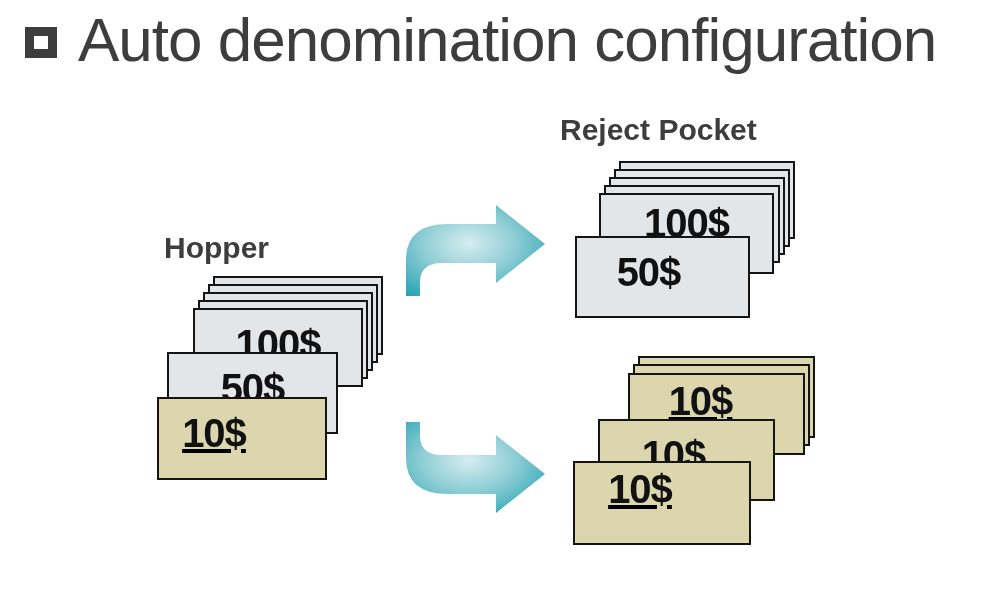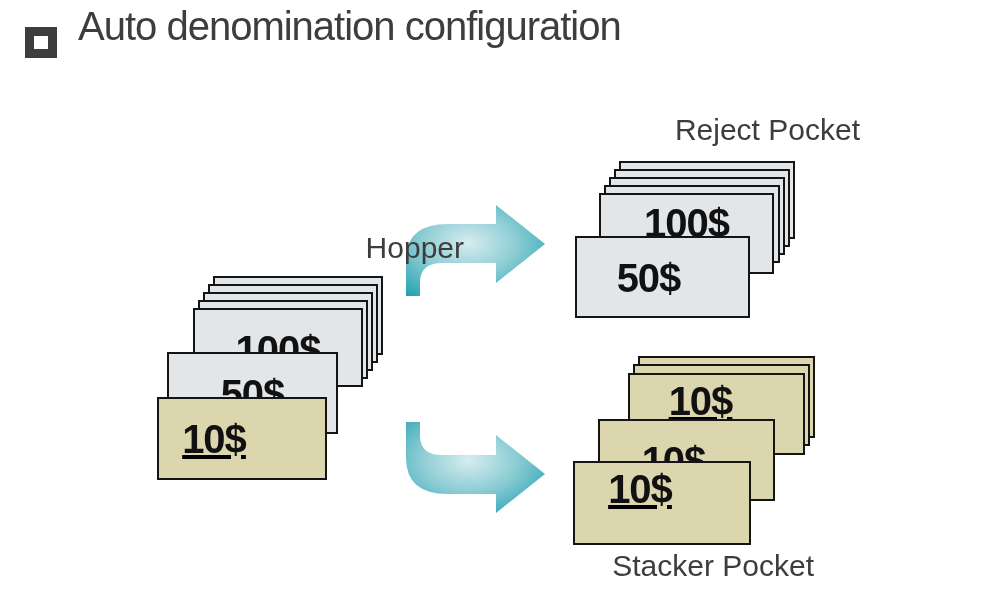--- a/index.html
+++ b/index.html
@@ -18,51 +18,51 @@
     position: absolute;
     left: 25px; top: 27px;
     width: 32px; height: 31px;
     border: 9px solid var(--title_text, #3d3d3d);
     background: #ffffff;
   }
   .slide-title {
     position: absolute;
     left: 78px; top: 4px;
     width: 900px;
-    font-size: 40px;
+    font-size: 62px;
     font-weight: 500;
     letter-spacing: -1px;
     color: var(--title_text, #3d3d3d);
     white-space: nowrap;
   }
 
   
   .section-label {
     position: absolute;
     width: 300px;
-    text-align: right;
+    text-align: left;
     font-size: 30px;
-    font-weight: 400;
+    font-weight: 700;
     color: var(--label_text, #3d3d3d);
     white-space: nowrap;
   }
   .hopper-label  { left: 164px; top: 231px; }
   .reject-label  { left: 560px; top: 113px; }
   .stacker-label { left: 514px; top: 549px; }
 
   
   .bill {
     position: absolute;
     border: 2px solid var(--bill_border, #141414);
     background: var(--bill_gray, #e3e6e8);
   }
   .bill.tan { background: var(--bill_tan, #dcd6ae); text-decoration: underline; }
   .bill-label {
     display: block;
-    margin-top: 18px;
+    margin-top: 12px;
     text-align: center;
     font-size: 40px;
     font-weight: bold;
     letter-spacing: -1px;
     line-height: 1.1;
     color: var(--bill_text, #111111);
   }
 
   
   .hb4  { left: 213px; top: 276px; width: 170px; height: 79px; }
@@ -161,15 +161,14 @@
     <div class="bill tan s10a">
       <span class="bill-label">10$</span>
     </div>
     <div class="bill tan s10b">
       <span class="bill-label">10$</span>
     </div>
     <div class="bill tan s10c">
       <span class="bill-label">10$</span>
     </div>
   </div>
-  <div class="section-label stacker-label">Stacker Pocket</div>
 
 </div>
 
 </body></html>

